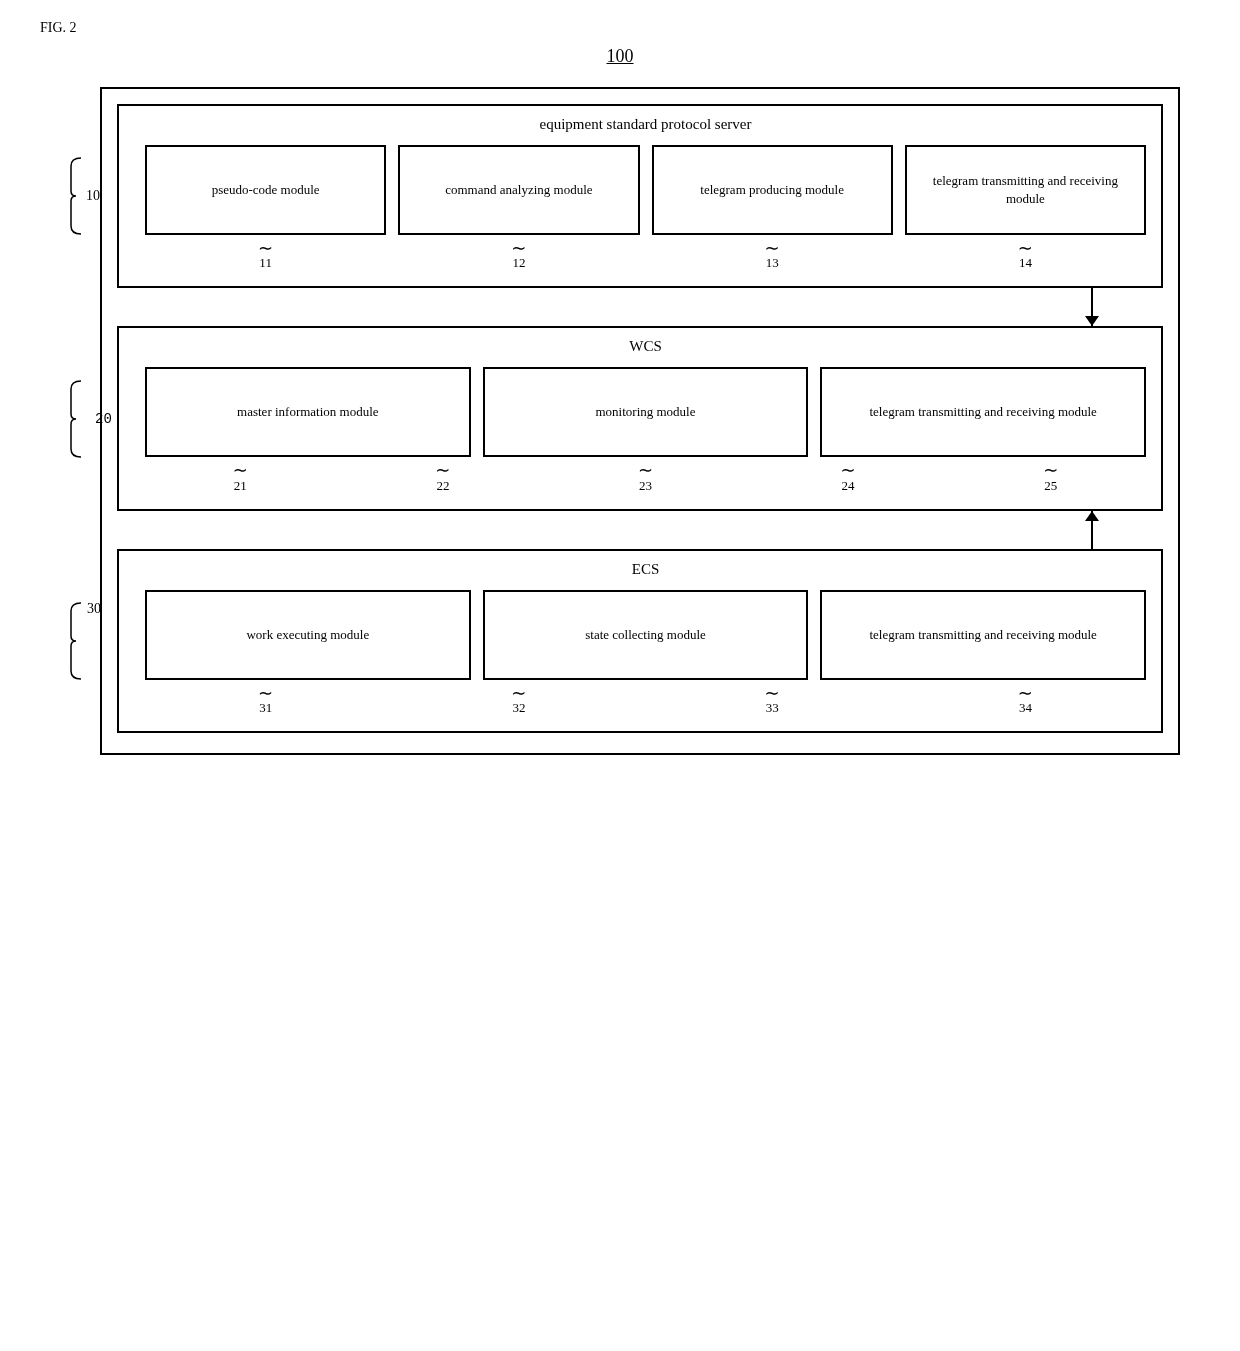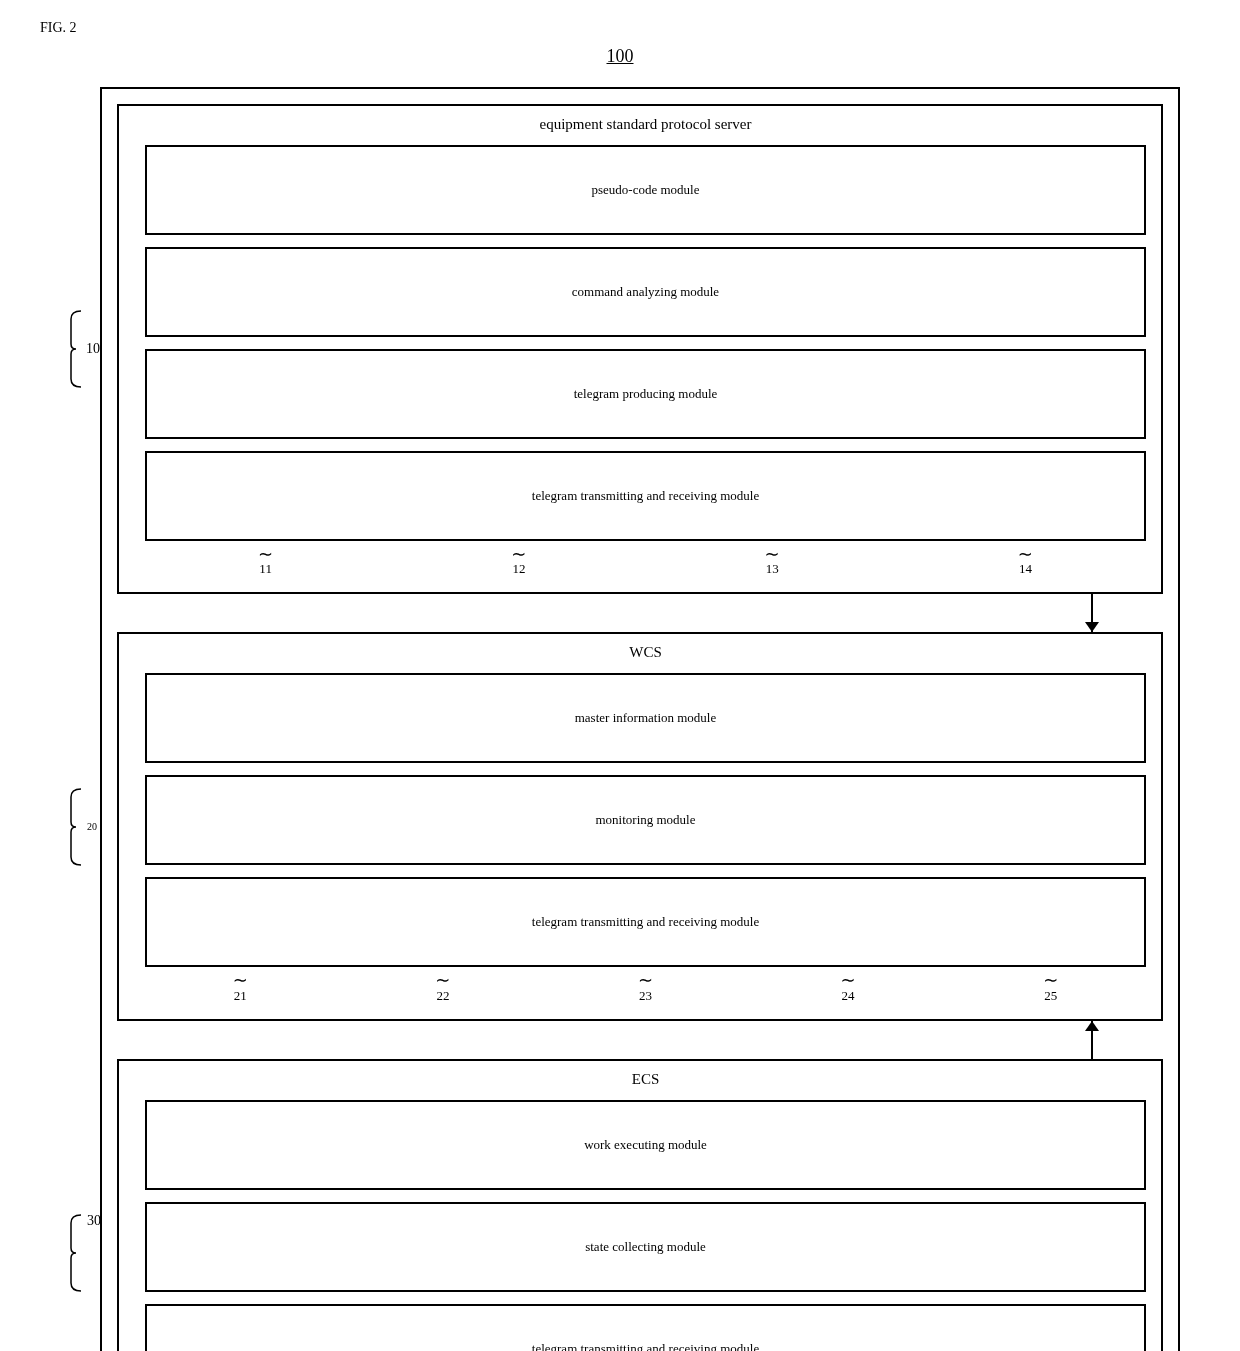--- a/index.html
+++ b/index.html
@@ -39,21 +39,20 @@
       margin-bottom: 0;
       padding-left: 26px;
     }
     .section-title {
       text-align: center;
       font-size: 15px;
       margin-bottom: 12px;
     }
     .modules-row {
       display: flex;
-      flex-direction: column;
       gap: 12px;
       justify-content: flex-start;
       align-items: stretch;
     }
     .module-box {
       border: 2px solid #000;
       padding: 10px 8px;
       text-align: center;
       font-size: 13px;
       line-height: 1.4;
@@ -131,21 +130,21 @@
       </div>
     </div>
   </div>
 
   <div style="position:relative; height: 38px;">
     <div style="position:absolute; right: 70px; top:0; width:2px; height:100%; background:#000;"></div>
     <div style="position:absolute; right: 64px; bottom:0; width:0; height:0; border-left: 7px solid transparent; border-right: 7px solid transparent; border-top: 10px solid #000;"></div>
   </div>
 
   <div style="position:relative; margin-bottom: 0;">
-    <div style="position:absolute; left:-48px; top:50%; transform:translateY(-50%); display:flex; align-items:center; gap:4px; font-size:10px;">
+    <div style="position:absolute; left:-48px; top:50%; transform:translateY(-50%); display:flex; align-items:center; gap:12px; font-size:14px;font-family:Liberation Mono, monospace;">
       <svg width="14" height="80" viewBox="0 0 14 80">
         <path d="M12,2 Q2,2 2,10 L2,35 Q2,40 7,40 Q2,40 2,45 L2,70 Q2,78 12,78" fill="none" stroke="#000" stroke-width="1.5"></path>
       </svg>
       <span>20</span>
     </div>
     <div class="section">
       <div class="section-title">WCS</div>
       <div class="modules-row">
         <div class="module-box">master information module</div>
         <div class="module-box">monitoring module</div>

